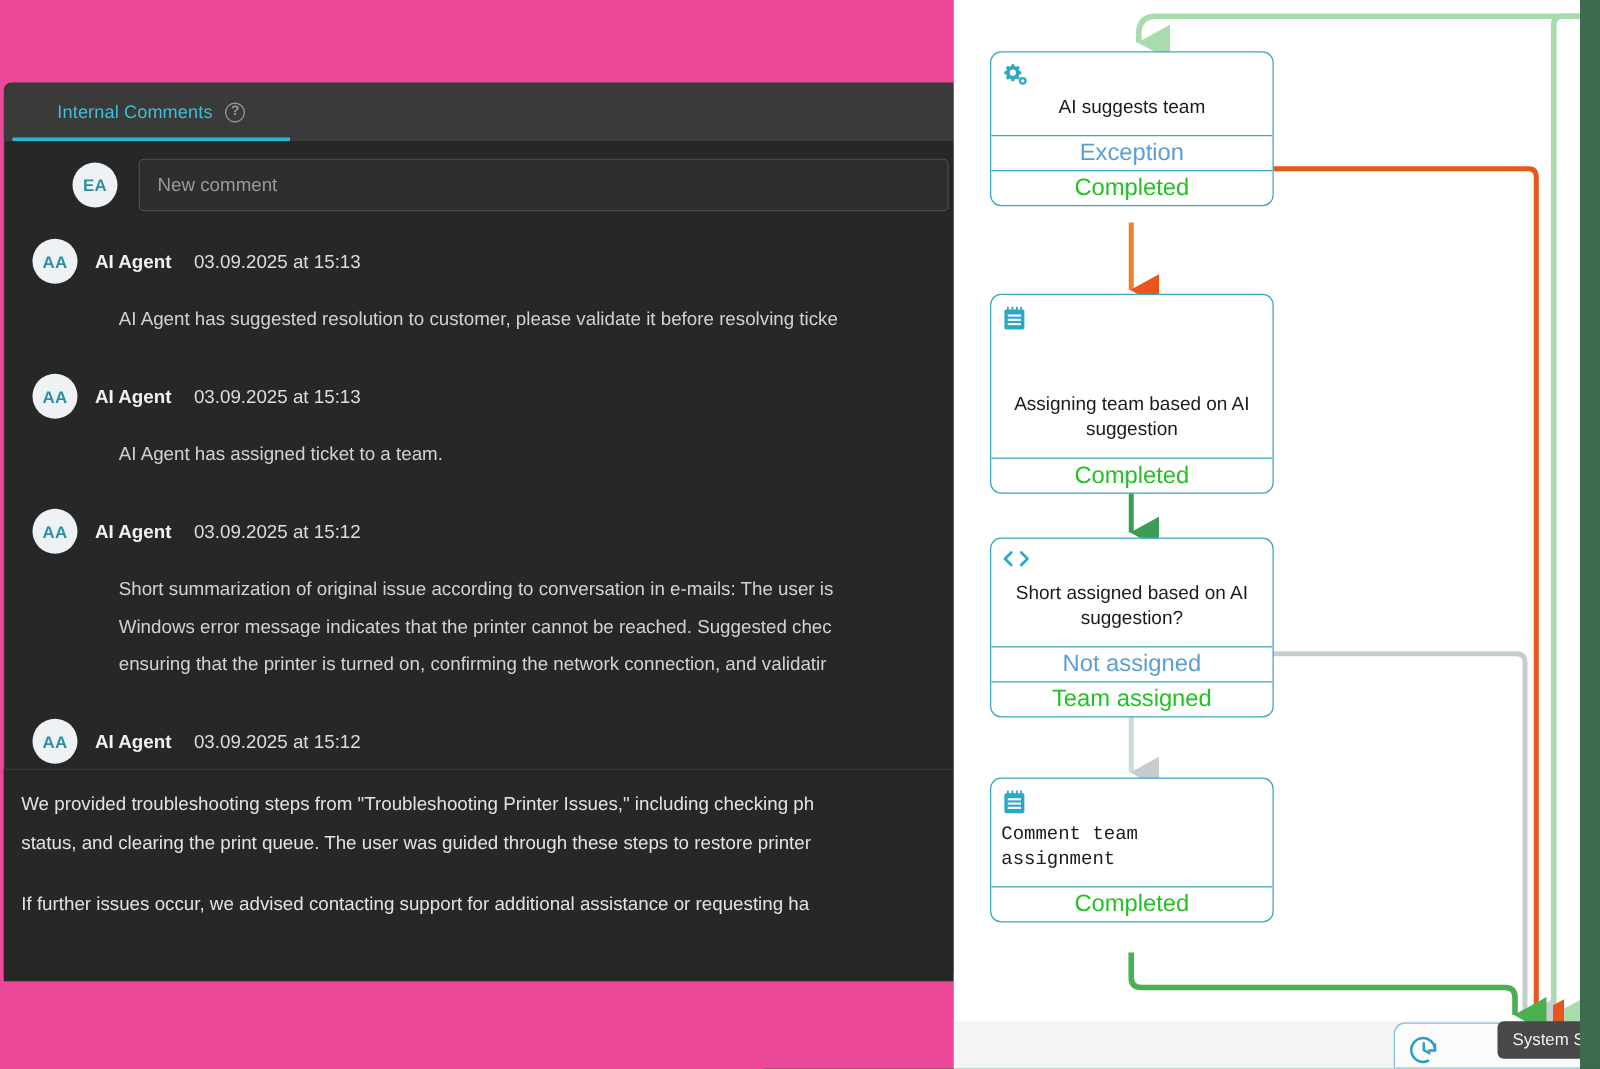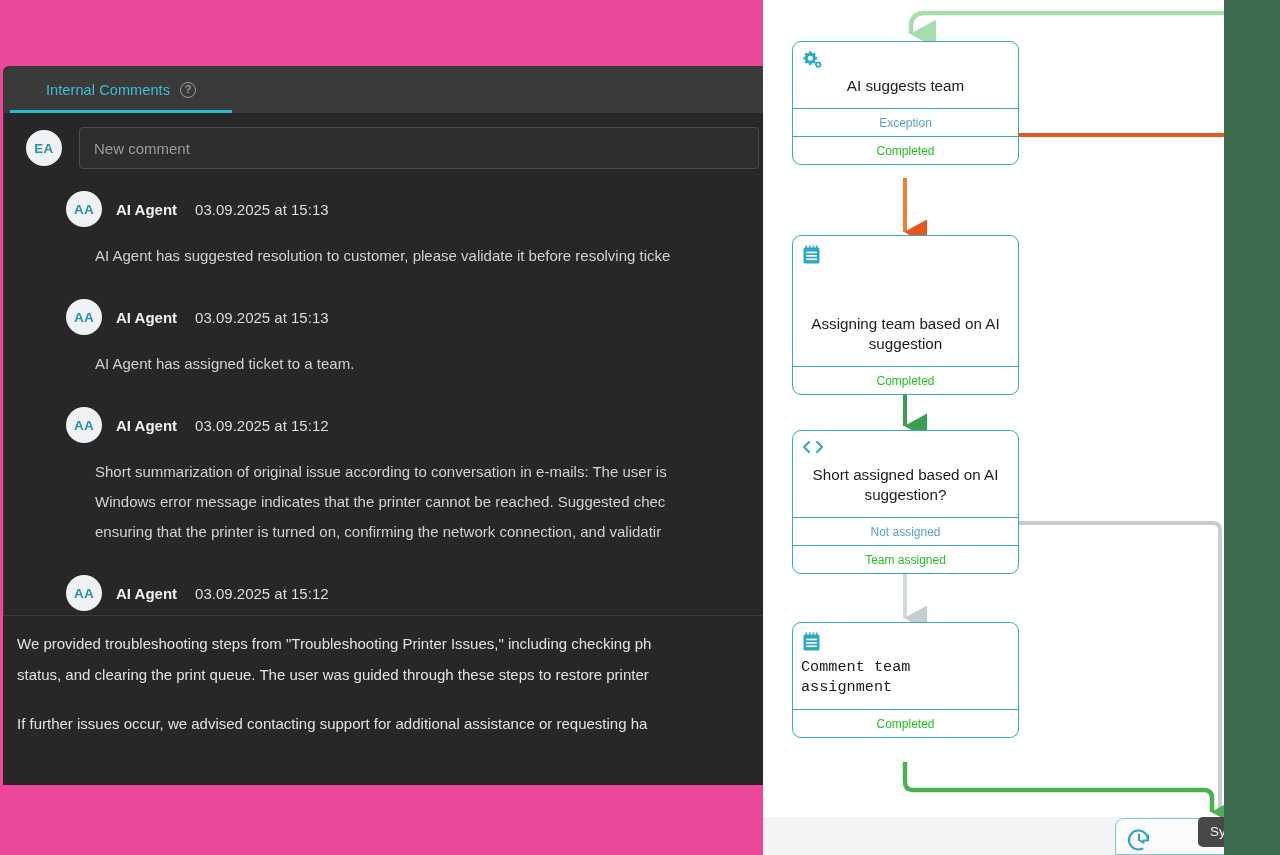--- a/index.html
+++ b/index.html
@@ -58,20 +58,21 @@
     background: #2bb8d4;
   }
 
   .body-area { position: relative; background: #272727; height: 666px; }
 
   .composer {
     position: relative;
     display: flex; align-items: center;
     padding: 14px 18px 10px 22px;
     gap: 17px;
+    margin-left: 32px;
   }
   .avatar {
     flex: 0 0 auto;
     width: 36px; height: 36px; border-radius: 50%;
     background: #eef2f5;
     color: #2d8fa3;
     font-size: 13.5px; font-weight: bold;
     display: flex; align-items: center; justify-content: center;
     letter-spacing: .3px;
   }
@@ -88,21 +89,21 @@
     outline: none;
   }
   .comment-input::placeholder { color: #9a9a9a; }
 
   .feed { position: relative; padding: 10px 0 0 0; }
   .entry { position: relative; padding: 0 0 0 22px; }
   .entry-head {
     display: flex; align-items: center; gap: 14px;
     height: 40px;
   }
-  .entry-head .avatar { width: 36px; height: 36px; margin-left: 40px; }
+  .entry-head .avatar { width: 36px; height: 36px; }
   .author {
     color: #f2f2f2;
     font-size: 15px;
     font-weight: bold;
   }
   .timestamp {
     color: #dcdcdc;
     font-size: 15px;
     margin-left: 4px;
   }
@@ -130,21 +131,21 @@
     color: #e2e2e2;
     font-size: 15px;
     line-height: 31px;
     white-space: nowrap;
   }
   .res-gap { height: 18px; }
 
   
   .flow-stage {
     position: absolute; left: 763px; top: 0;
-    width: 461px; height: 855px;
+    width: 501px; height: 855px;
     background: #ffffff;
     overflow: hidden;
   }
   .flow-bottom-fade {
     position: absolute; left: 0; bottom: 0; width: 517px; height: 38px;
     background: #f4f4f4;
   }
   .flow-svg { position: absolute; left: 0; top: 0; }
 
   .node {
@@ -170,21 +171,21 @@
     color: #1b1b1b;
     font-size: 15.2px;
     line-height: 20px;
     text-align: center;
     padding: 4px 2px 2px 2px;
   }
   .node-row {
     border-top: 1.4px solid #3aa8bf;
     height: 28px;
     display: flex; align-items: center; justify-content: center;
-    font-size: 12px;
+    font-size: 19px;
   }
   .row-blue { color: #5a9ed4; }
   .row-green { color: #24c024; }
 
   .tooltip {
     position: absolute;
     background: #484848;
     color: #f0f0f0;
     font-size: 13.5px;
     padding: 7px 12px 8px 12px;

